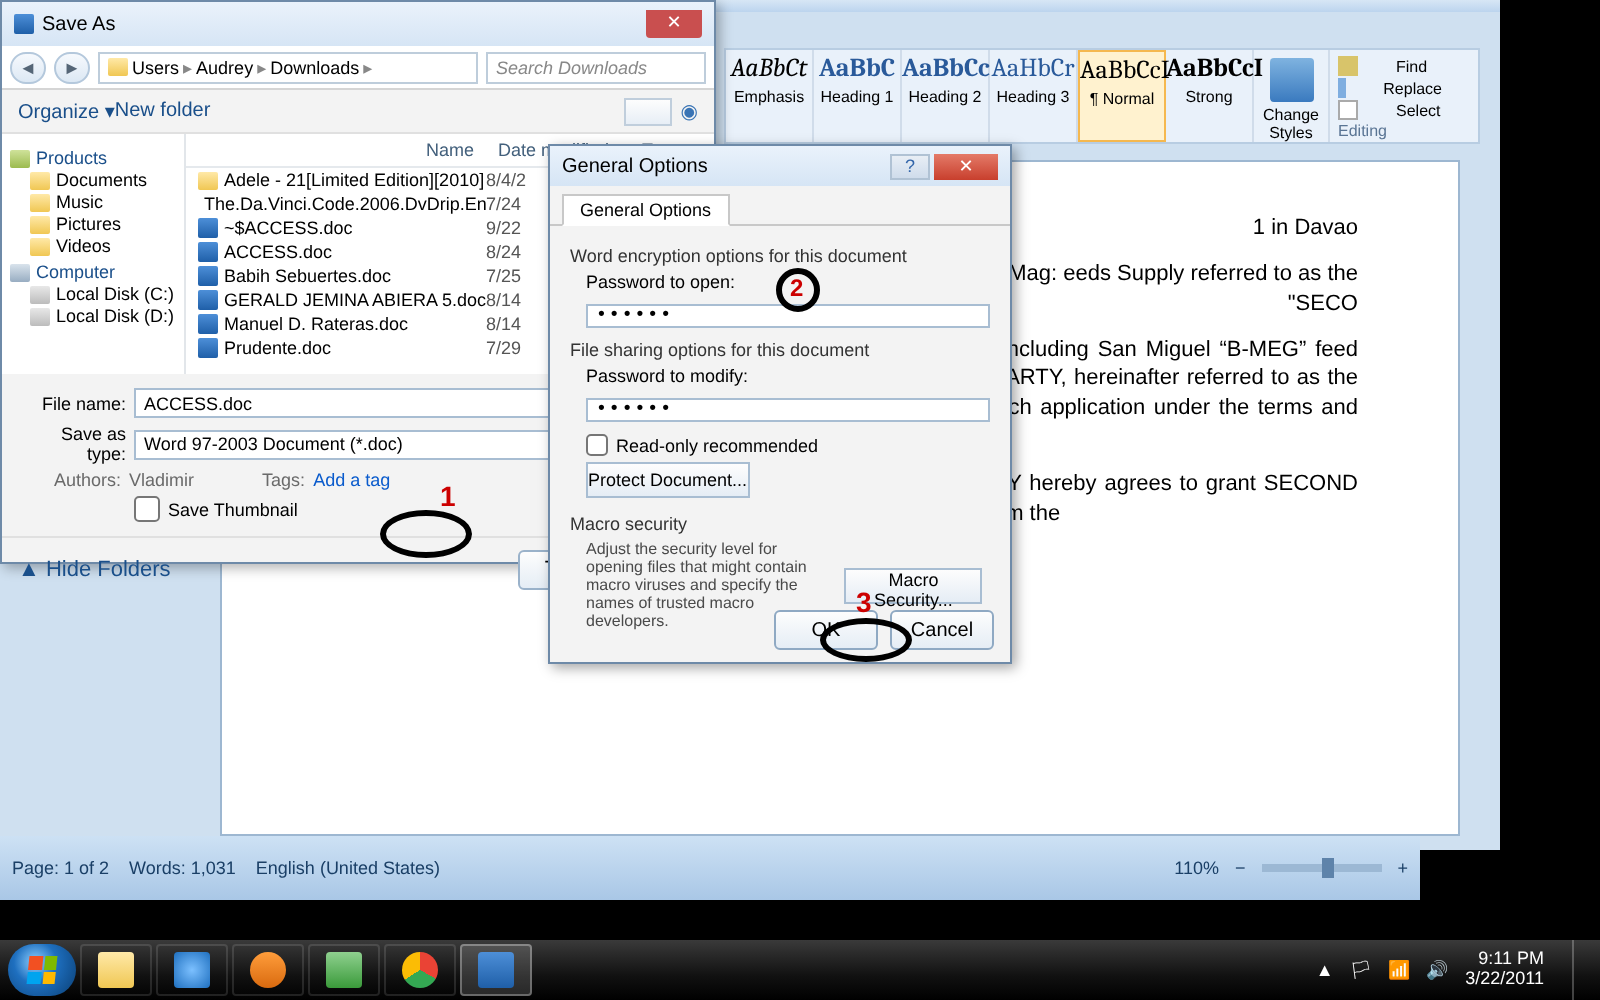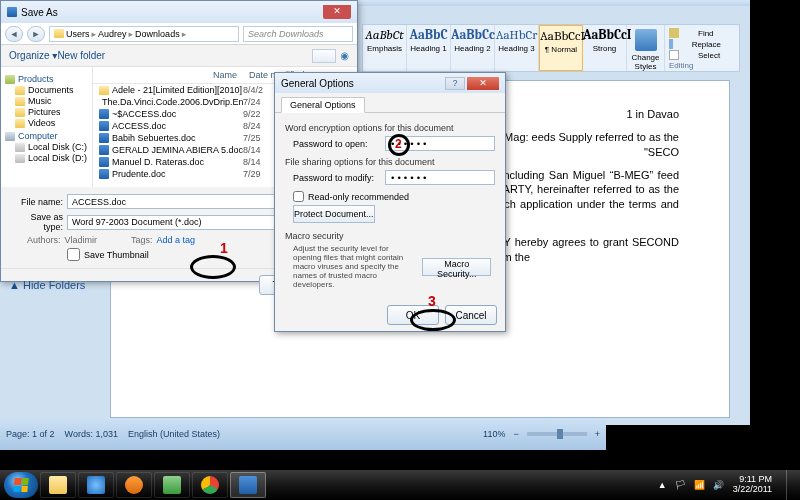--- a/index.html
+++ b/index.html
@@ -14,21 +14,21 @@
   .style-box .big { font-family: Cambria, serif; font-size: 13px; display: block; margin-bottom: 2px; }
   .style-change { width: 38px; text-align: center; font-size: 8px; padding-top: 4px; border-right: 1px solid #d0dcea; }
   .style-change .icon { width: 22px; height: 22px; background: linear-gradient(#7fb3e0,#3a7abf); margin: 0 auto 2px; border-radius: 2px; }
   .editing { width: 60px; font-size: 8px; padding: 2px 4px; }
   .editing div { margin: 1px 0; display: flex; align-items: center; gap: 19px; }
   .mini-icon { width: 10px; height: 10px; display: inline-block; }
 
   .doc-area { position: absolute; left: 110px; top: 80px; width: 620px; height: 338px; background: #fff; border: 1px solid #9db7d1; padding: 26px 50px; font-family: "Times New Roman", serif; font-size: 11px; line-height: 1.35; color: #000; text-align: justify; }
   .doc-area p { margin-bottom: 8px; }
 
-  .statusbar { position: absolute; left: 0; top: 418px; width: 606px; height: 18px; background: linear-gradient(#cde1f4,#a9c7e6); font-size: 9px; color: #1a3f66; display: flex; align-items: center; padding: 16px 6px; gap: 10px; }
+  .statusbar { position: absolute; left: 0; top: 418px; width: 710px; height: 18px; background: linear-gradient(#cde1f4,#a9c7e6); font-size: 9px; color: #1a3f66; display: flex; align-items: center; padding: 16px 6px; gap: 10px; }
   .statusbar .right { margin-left: auto; display: flex; gap: 8px; align-items: center; }
 
   
   .saveas { position: absolute; left: 0; top: 0; width: 358px; height: 282px; background: #f3f3f3; border: 1px solid #6e8aa8; box-shadow: 2px 2px 6px rgba(0,0,0,.3); }
   .sa-titlebar { height: 22px; background: linear-gradient(#eaf2fb,#d6e5f5); display: flex; align-items: center; padding: 0 6px; font-size: 10px; }
   .sa-titlebar .spacer { flex: 1; }
   .sa-close { width: 28px; height: 14px; background: #c94f4f; color: #fff; text-align: center; font-size: 9px; line-height: 13px; border-radius: 0 0 2px 2px; }
   .sa-nav { height: 22px; background: #fff; border-bottom: 1px solid #d5d5d5; display: flex; align-items: center; padding: 0 4px; gap: 4px; font-size: 9px; }
   .navbtn { width: 18px; height: 16px; background: linear-gradient(#f6f9fd,#dce8f4); border: 1px solid #b4c8dc; border-radius: 8px; display: flex; align-items: center; justify-content: center; color: #567; }
   .breadcrumb { flex: 1; height: 16px; border: 1px solid #becddb; background: #fff; display: flex; align-items: center; padding: 0 4px; gap: 2px; }
@@ -71,21 +71,21 @@
   
   .genopt { position: absolute; left: 274px; top: 72px; width: 232px; height: 260px; background: #f3f3f3; border: 1px solid #6e8aa8; box-shadow: 2px 2px 6px rgba(0,0,0,.35); }
   .go-titlebar { height: 20px; background: linear-gradient(#eaf2fb,#d6e5f5); display: flex; align-items: center; padding: 0 6px; font-size: 10px; }
   .go-titlebar .spacer { flex: 1; }
   .go-help { width: 20px; height: 13px; background: linear-gradient(#e8eef5,#cfdceb); border: 1px solid #b0c2d4; text-align: center; font-size: 9px; color: #3366aa; }
   .go-close { width: 32px; height: 13px; background: linear-gradient(#e47a68,#c83f2d); color: #fff; text-align: center; font-size: 9px; line-height: 12px; margin-left: 2px; }
   .go-tabs { height: 20px; background: #f3f3f3; border-bottom: 1px solid #c8c8c8; padding: 3px 0 0 6px; }
   .go-tab { display: inline-block; padding: 2px 8px; font-size: 9px; background: #fff; border: 1px solid #c8c8c8; border-bottom: 1px solid #fff; position: relative; top: 1px; }
   .go-body { padding: 6px 10px; font-size: 9px; background: #f3f3f3; }
   .go-section { color: #333; margin: 4px 0 3px; }
-  .go-row { display: flex; align-items: center; margin: 3px 0 6px 8px; gap: 6px; }
+  .go-row { display: flex; margin: 3px 0 6px 8px; gap: 6px; flex-direction: column; }
   .go-row label { width: 86px; }
   .go-input { flex: 1; height: 15px; border: 1px solid #a8bdd2; background: #fff; padding: 0 4px; font-family: monospace; font-size: 9px; letter-spacing: 1px; display: flex; align-items: center; }
   .go-check { margin-left: 8px; display: flex; align-items: center; gap: 4px; }
   .go-check input { width: 11px; height: 11px; }
   .go-btn-sm { margin: 3px 0 4px 8px; height: 18px; padding: 0 0; border: 1px solid #a8bdd2; background: linear-gradient(#fdfdfd,#e5edf5); font-size: 9px; }
   .go-macro-note { font-size: 8px; color: #4a4a4a; width: 120px; }
   .macro-row { display: flex; gap: 6px; align-items: center; margin-left: 8px; }
   .go-footer { position: absolute; bottom: 6px; right: 8px; display: flex; gap: 6px; }
   .go-footbtn { width: 52px; height: 20px; border: 1px solid #8fa9c3; background: linear-gradient(#fdfdfd,#e5edf5); font-size: 10px; border-radius: 3px; }
 

